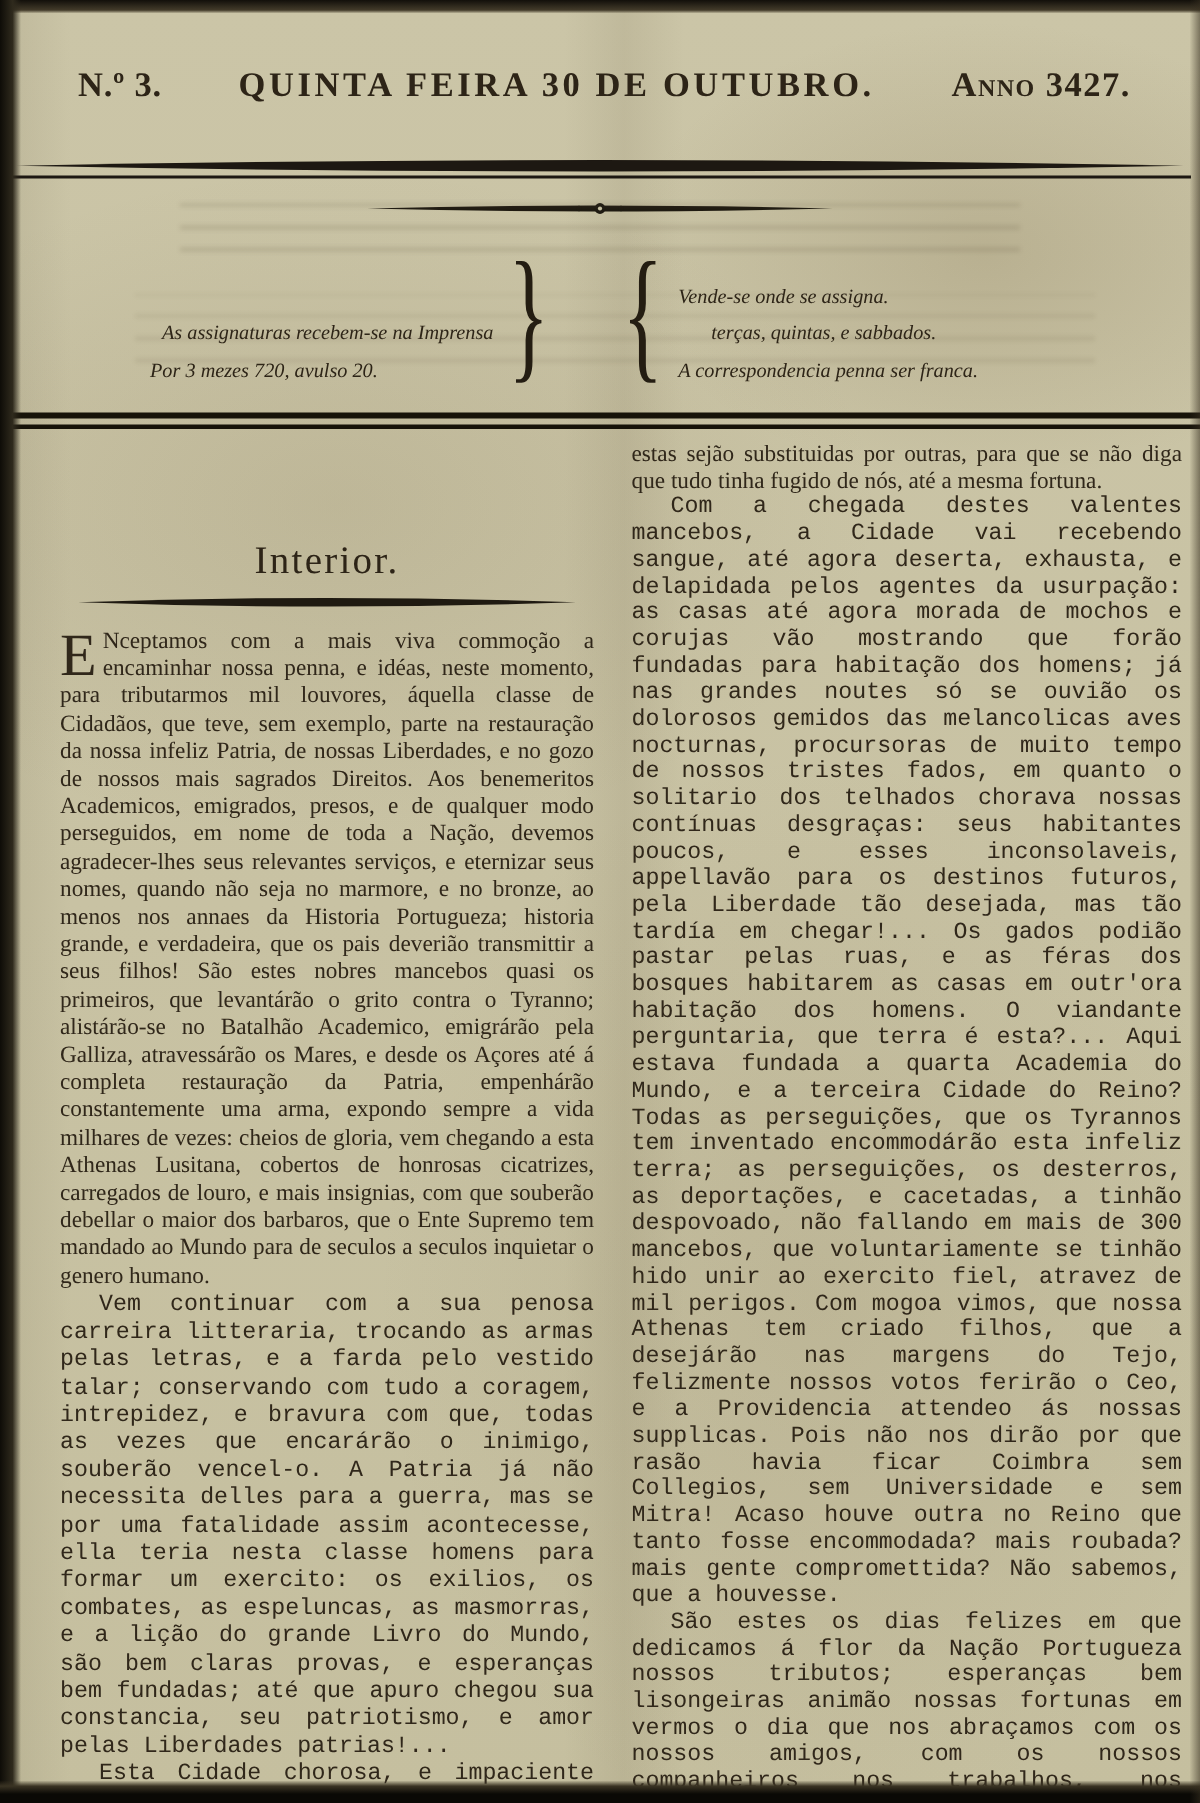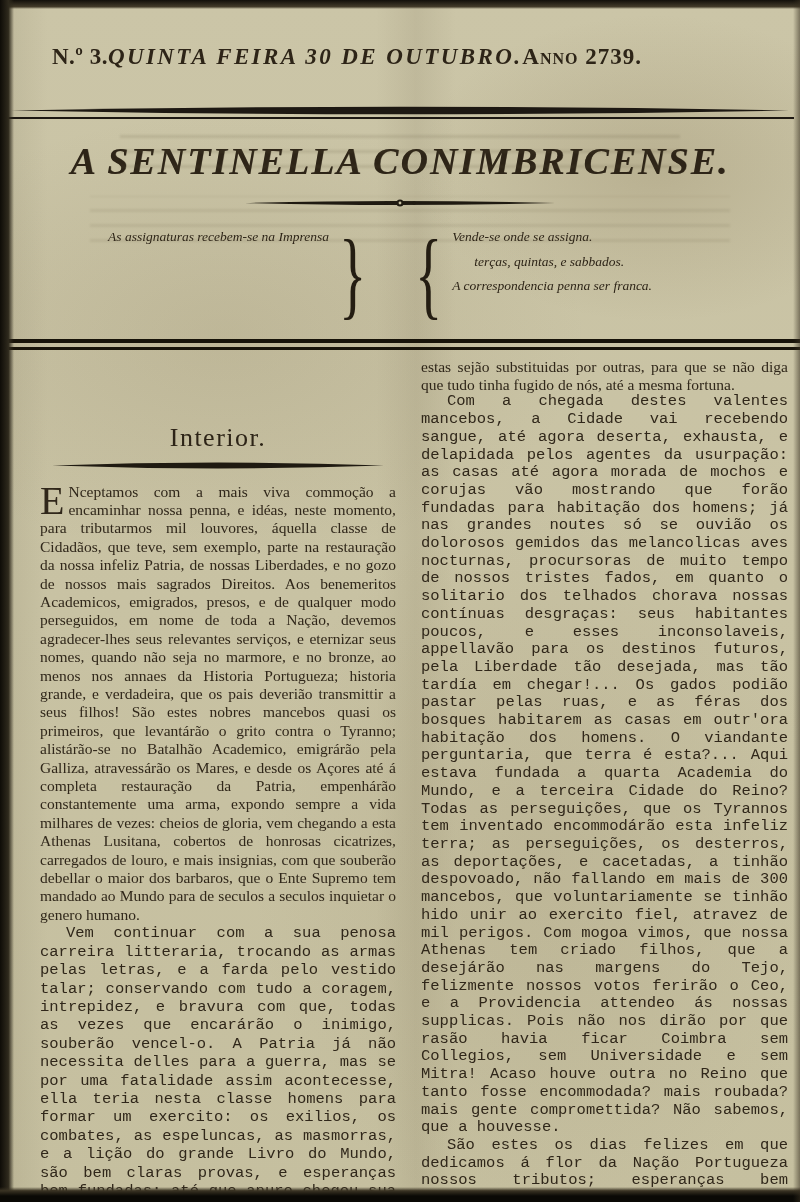--- a/index.html
+++ b/index.html
@@ -21,39 +21,39 @@
   .edge-bottom{position:absolute;bottom:0;left:0;right:0;height:15px;
     background:linear-gradient(rgba(0,0,0,0), #3a3323 25%, #0a0905 60%);}
   .edge-right{position:absolute;top:0;bottom:0;right:0;width:7px;
     background:linear-gradient(270deg, rgba(55,47,32,0.55), rgba(0,0,0,0));}
 
   .bleed{position:absolute;filter:blur(1.3px);opacity:.5;pointer-events:none;
     background:repeating-linear-gradient(0deg, rgba(92,82,56,0.30) 0 3px, rgba(0,0,0,0) 3px 15px);}
   .bleed.b1{left:120px;top:128px;width:560px;height:40px;}
   .bleed.b2{left:90px;top:196px;width:640px;height:46px;opacity:.35;}
 
-  .header{display:flex;align-items:baseline;
+  .header{display:flex;justify-content:space-between;align-items:baseline;
     padding:44px 46px 0 52px;font-weight:bold;font-size:23px;}
   .header .issue{letter-spacing:.5px;}
-  .header .date{letter-spacing:2.4px;font-style:italic;}
+  .header .date{letter-spacing:2.4px;}
   .header .year{font-variant:small-caps;letter-spacing:1px;}
 
   svg.swell{display:block;}
   .swell-wide{margin:36px auto 0;width:778px;height:9px;}
   .thinline{height:2px;background:#1d1812;margin:2px 6px 0 6px;}
 
   .title{text-align:center;font-style:italic;font-weight:600;font-size:38px;
     letter-spacing:2px;margin-top:20px;white-space:nowrap;
     text-shadow:0.4px 0.4px 0 rgba(45,36,23,0.45);}
 
   .ornament{display:block;margin:14px auto 0;width:310px;height:12px;}
 
   .masthead{display:flex;justify-content:space-between;align-items:center;
     padding:16px 148px 0 86px;font-style:italic;font-size:13.5px;line-height:24.5px;}
-  .m-group{display:flex;align-items:flex-start;}
+  .m-group{display:flex;align-items:flex-end;}
   .brace{font-size:98px;line-height:98px;font-style:normal;
     transform:scaleX(0.58);display:inline-block;color:#241d12;}
   .m-left .lines div:nth-child(1){padding-left:22px;}
   .m-left .lines div:nth-child(2){padding-left:14px;}
   .m-left .lines div:nth-child(3){padding-left:10px;}
   .m-right .lines div:nth-child(2){padding-left:22px;}
 
   .double-rule{margin:16px 0 0 8px;border-top:4px solid #171309;border-bottom:3px solid #171309;height:4px;}
 
   .columns{display:flex;align-items:center;padding:5px 12px 0 40px;}
@@ -76,42 +76,42 @@
 </head>
 <body>
 
 <div class="page">
   <div class="bleed b1"></div>
   <div class="bleed b2"></div>
 
   <div class="header">
     <span class="issue">N.º 3.</span>
     <span class="date">QUINTA FEIRA 30 DE OUTUBRO.</span>
-    <span class="year">Anno 2739.</span>
+    <span class="year">Anno 3427.</span>
   </div>
 
   <svg class="swell swell-wide" viewBox="0 0 778 9" preserveAspectRatio="none">
     <path d="M0,4.5 Q195,0.7 389,0.7 Q583,0.7 778,4.5 Q583,8.3 389,8.3 Q195,8.3 0,4.5 Z" fill="#1d1812"></path>
   </svg>
   <div class="thinline"></div>
 
-  <div class="title">A SENTINELLA CONIMBRICENSE.</div>
 
   <svg class="ornament" viewBox="0 0 310 12" preserveAspectRatio="none">
     <path d="M0,6 Q77,4 150,4 Q232,4 310,6 Q232,8 150,8 Q77,8 0,6 Z" fill="#1f1a11"></path>
     <circle cx="155" cy="6" r="3.6" fill="#1f1a11"></circle>
     <circle cx="155" cy="6" r="1.4" fill="#c9c3a4"></circle>
     <circle cx="141" cy="6" r="1.8" fill="#1f1a11"></circle>
     <circle cx="169" cy="6" r="1.8" fill="#1f1a11"></circle>
   </svg>
 
   <div class="masthead">
     <div class="m-group m-left">
       <div class="lines">
         <div>As assignaturas recebem-se na Imprensa</div>
+        <div>Por 3 mezes 720, avulso 20.</div>
       </div>
       <span class="brace">}</span>
     </div>
     <div class="m-group m-right">
       <span class="brace">{</span>
       <div class="lines">
         <div>Vende-se onde se assigna.</div>
         <div>terças, quintas, e sabbados.</div>
         <div>A correspondencia penna ser franca.</div>
       </div>

